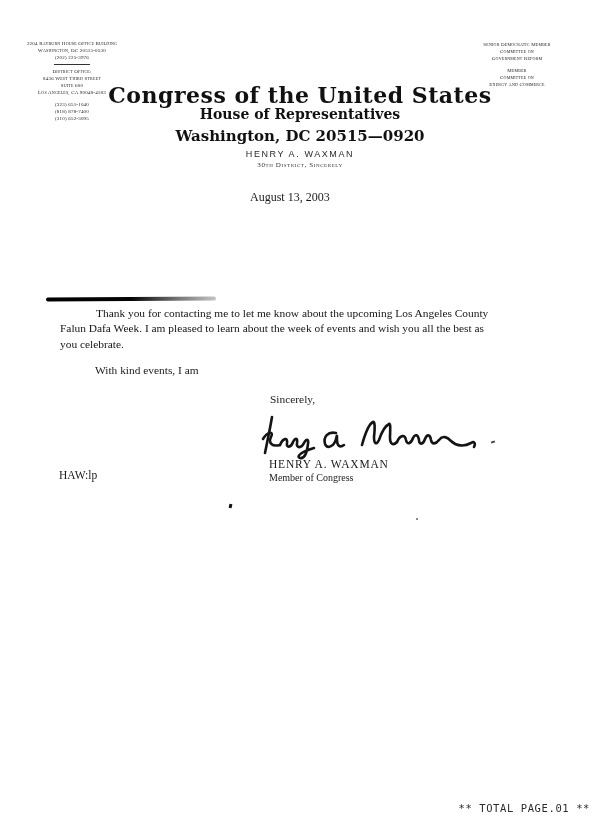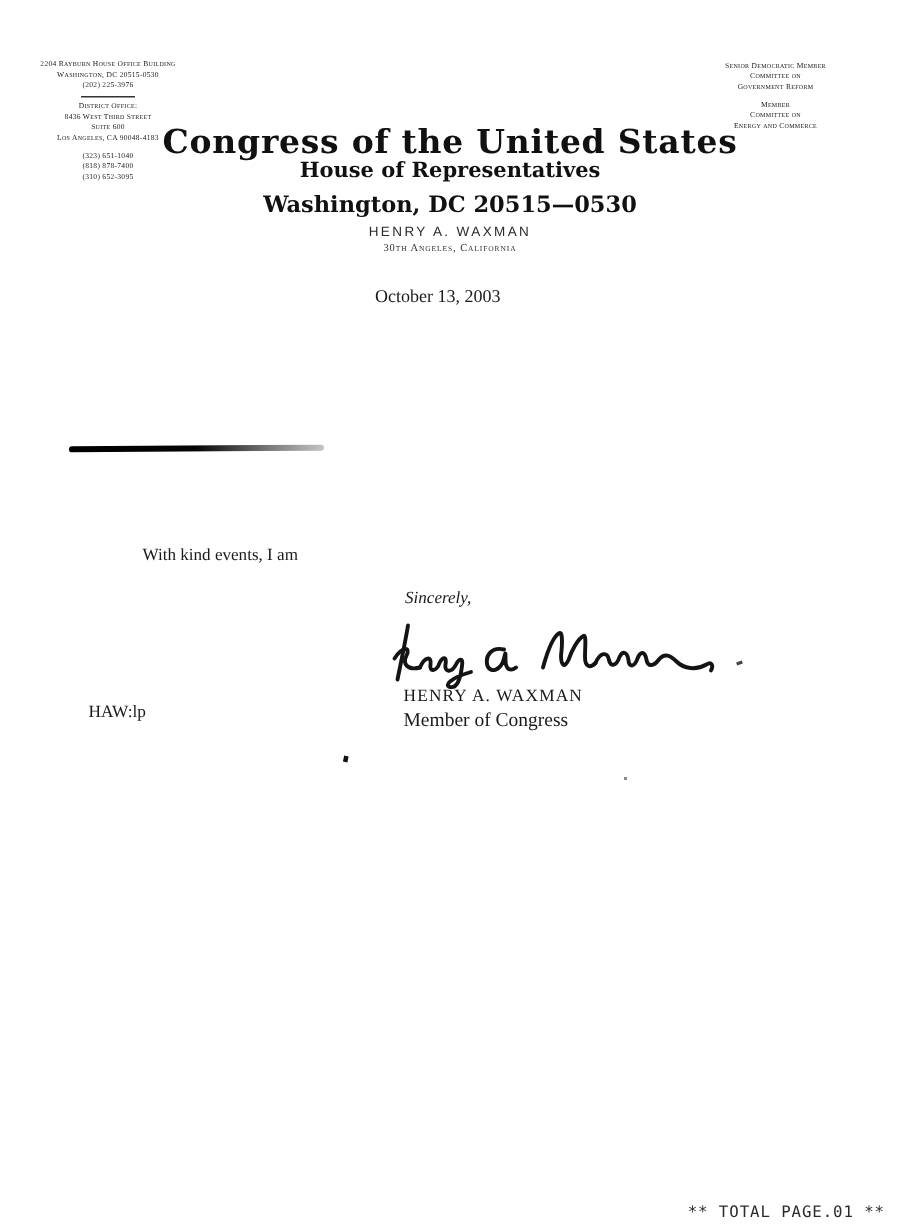--- a/index.html
+++ b/index.html
@@ -46,26 +46,26 @@
   .redaction {
     left:46px; top:297px; width:170px; height:4px; border-radius:2px;
     background:linear-gradient(to right, #000 0%, #050505 50%, #777 78%, #c5c5c5 100%);
     transform:rotate(-0.4deg);
   }
 
   .body-text { left:60px; top:306px; width:506px; font-size:11.4px; line-height:15.3px; color:#141414; }
   .body-indent { padding-left:36px; }
 
   .regards  { left:95px;  top:364px; font-size:11.4px; }
-  .closing  { left:270px; top:393px; font-size:11.4px;font-style:italic; }
+  .closing  { left:270px; top:393px; font-size:11.4px; }
 
   .signature-wrap { left:256px; top:409px; width:230px; height:56px; }
 
   .signer-name  { left:269px; top:458px; font-size:11.5px; letter-spacing:0.8px; }
-  .signer-title { left:269px; top:472px; font-size:13px; }
+  .signer-title { left:269px; top:472px; font-size:10px; }
   .reference    { left:59px;  top:469px; font-size:11.5px; }
 
   .fax-footer {
     right:10px; top:774px; font-family:"DejaVu Sans Mono", monospace;
     font-size:10.5px; letter-spacing:0.6px; color:#2b2b2b;margin-top:28px;
   }
 
   .speck { background:#111; }
   .speck-1 { left:229px; top:504px; width:3px; height:4px; transform:rotate(12deg); }
   .speck-2 { left:416px; top:518px; width:2px; height:2px; background:#8a8a8a; }
@@ -96,28 +96,33 @@
     <div>Committee on</div>
     <div>Government Reform</div>
     <div class="lh-gap"></div>
     <div>Member</div>
     <div>Committee on</div>
     <div>Energy and Commerce</div>
   </div>
 
   <div class="abs centered masthead-title">Congress of the United States</div>
   <div class="abs centered masthead-sub">House of Representatives</div>
-  <div class="abs centered masthead-addr">Washington, DC 20515—0530</div>
+  <div class="abs centered masthead-addr">Washington, DC 20515—0920</div>
   <div class="abs centered masthead-member">HENRY A. WAXMAN</div>
-  <div class="abs centered masthead-district">30th Angeles, California</div>
+  <div class="abs centered masthead-district">30th District, Sincerely</div>
 
-  <div class="abs date-line">October 13, 2003</div>
+  <div class="abs date-line">August 13, 2003</div>
 
   <div class="abs redaction"></div>
 
+  <div class="abs body-text">
+    <div class="body-indent">Thank you for contacting me to let me know about the upcoming Los Angeles County</div>
+    <div>Falun Dafa Week.  I am pleased to learn about the week of events and wish you all the best as</div>
+    <div>you celebrate.</div>
+  </div>
 
   <div class="abs regards">With kind events, I am</div>
   <div class="abs closing">Sincerely,</div>
 
   <div class="abs signature-wrap">
     <svg width="230" height="56" viewBox="0 0 230 56">
       <g fill="none" stroke="#141414" stroke-width="2.6" stroke-linecap="round" stroke-linejoin="round">
         <path d="M16,8 C14,20 11,34 9,44"></path>
         <path d="M7,30 C12,22 18,22 15,28 C12,34 16,38 24,36"></path>
         <path d="M24,36 C27,29 32,28 31,34 C30,39 35,39 37,33 C39,29 42,28 41,34 C40,39 45,40 48,34 C50,30 53,29 52,35 C51,43 49,50 44,49 C40,48 44,43 58,39"></path>

